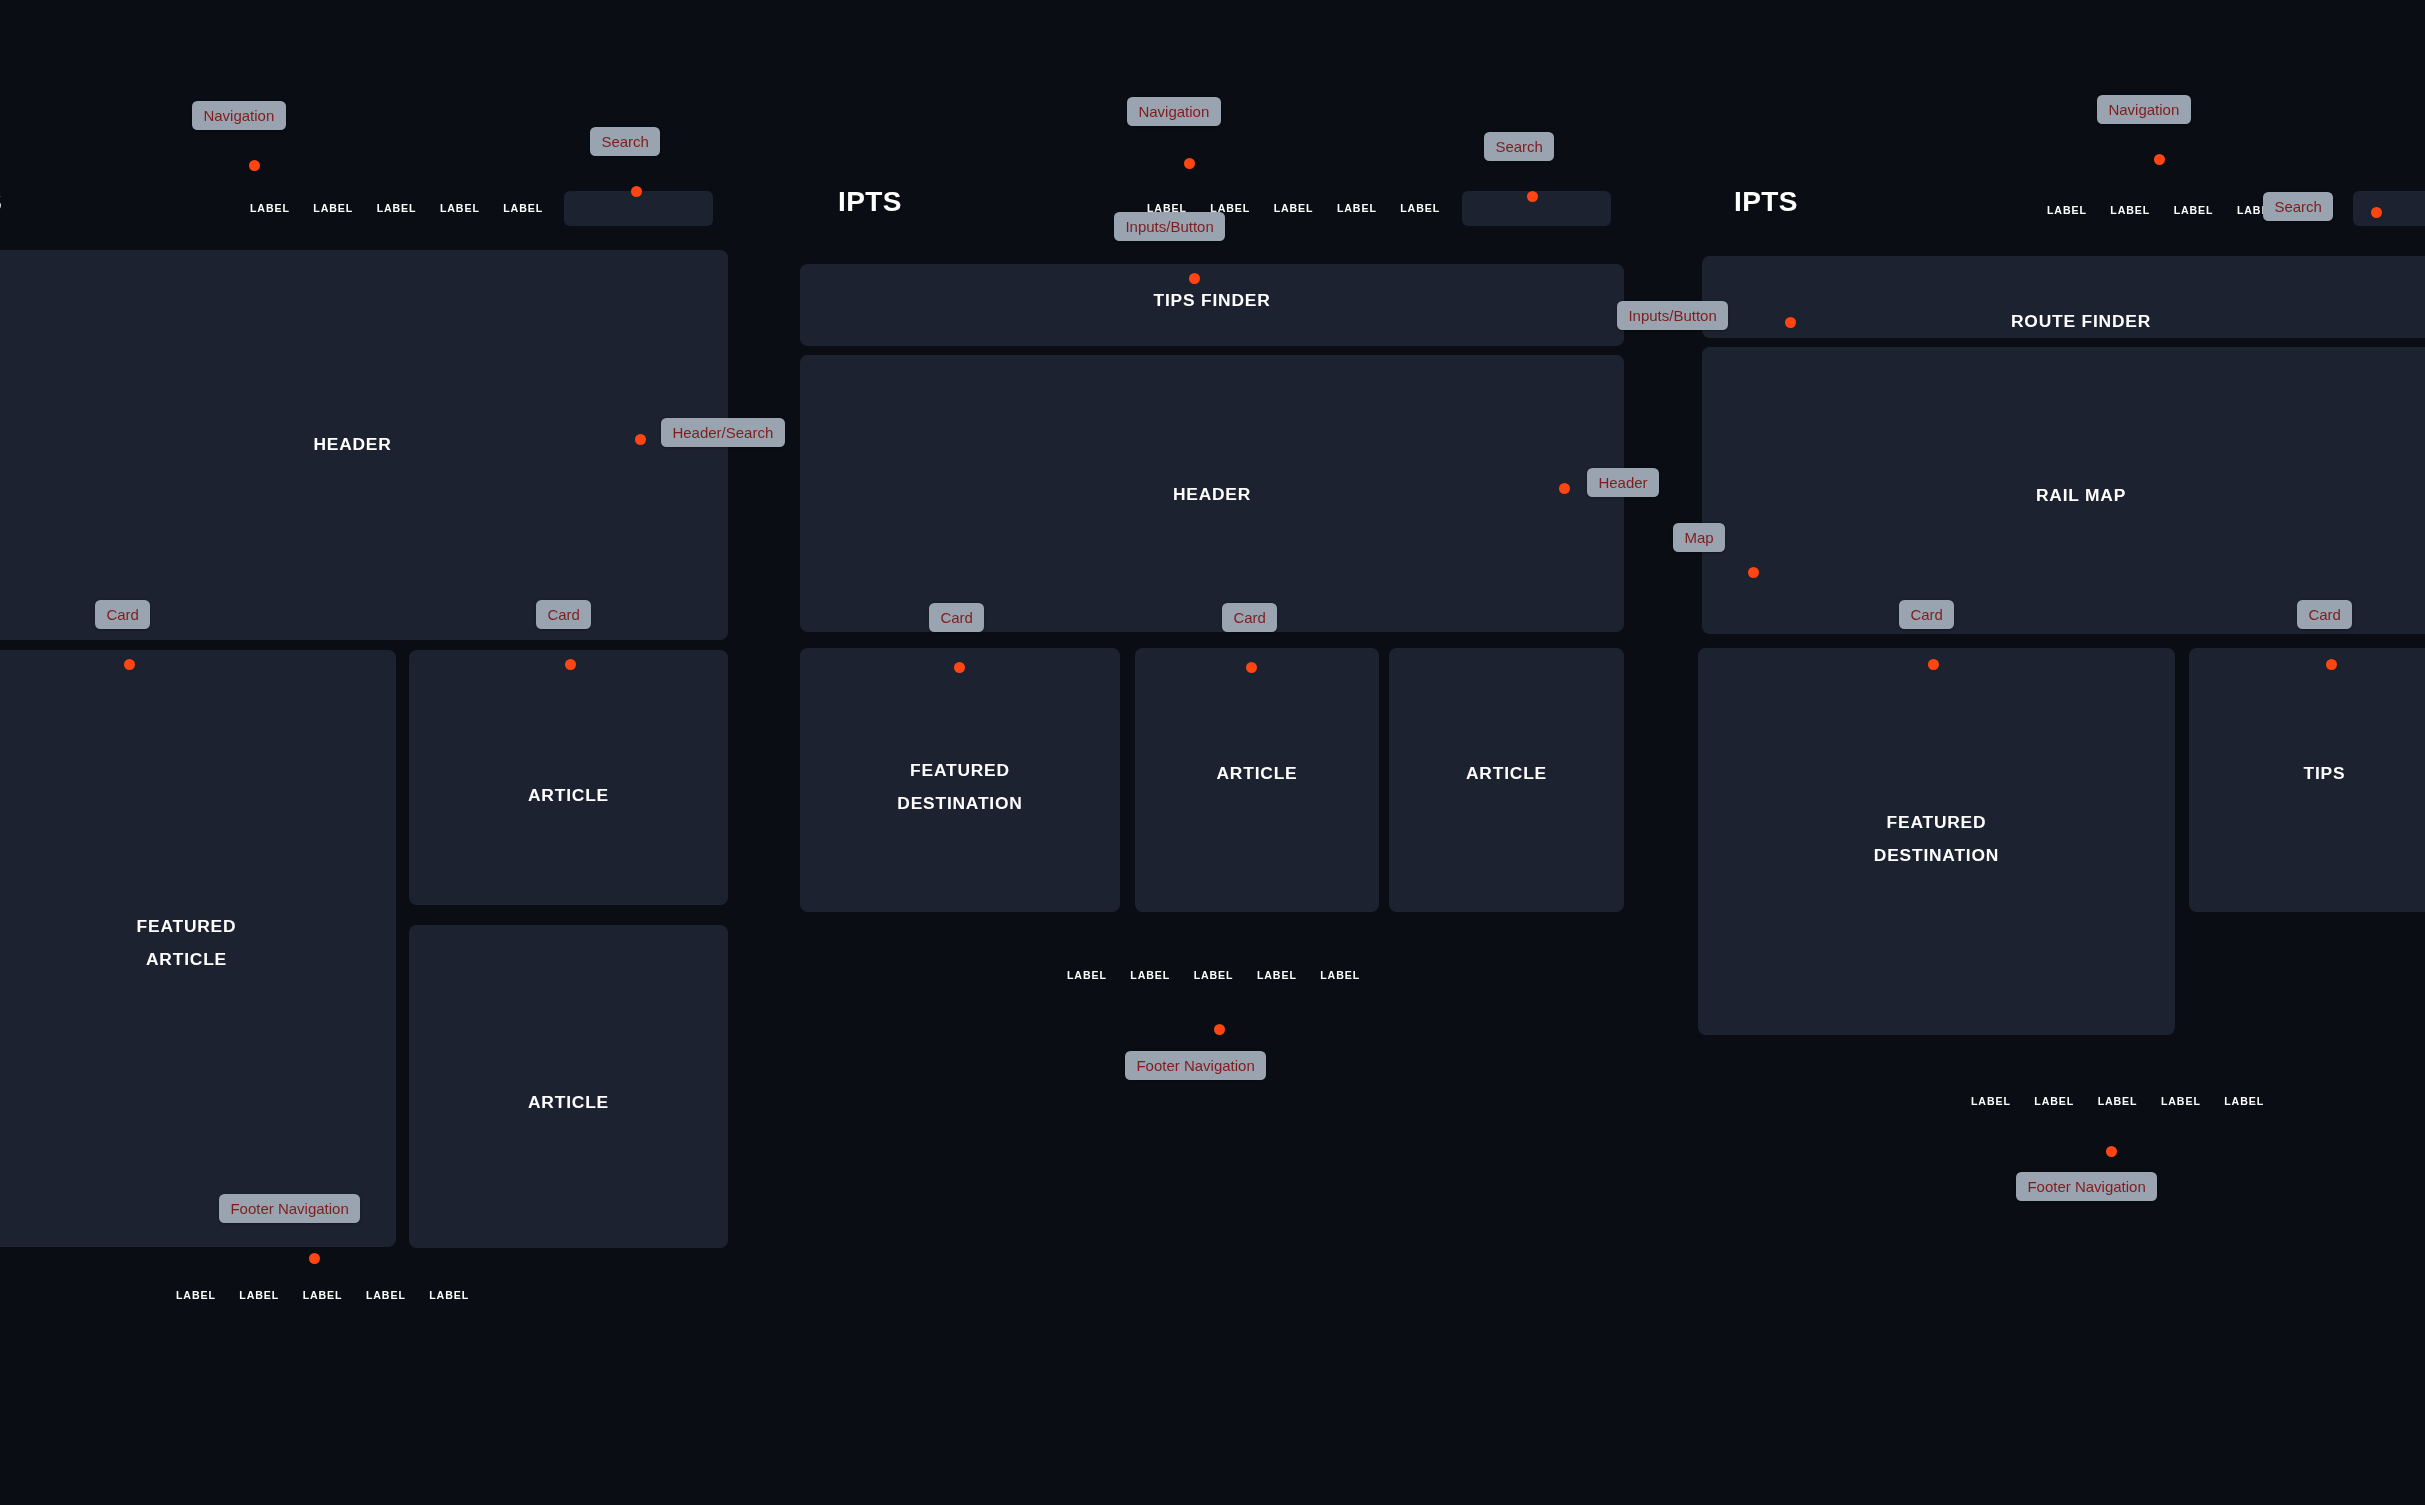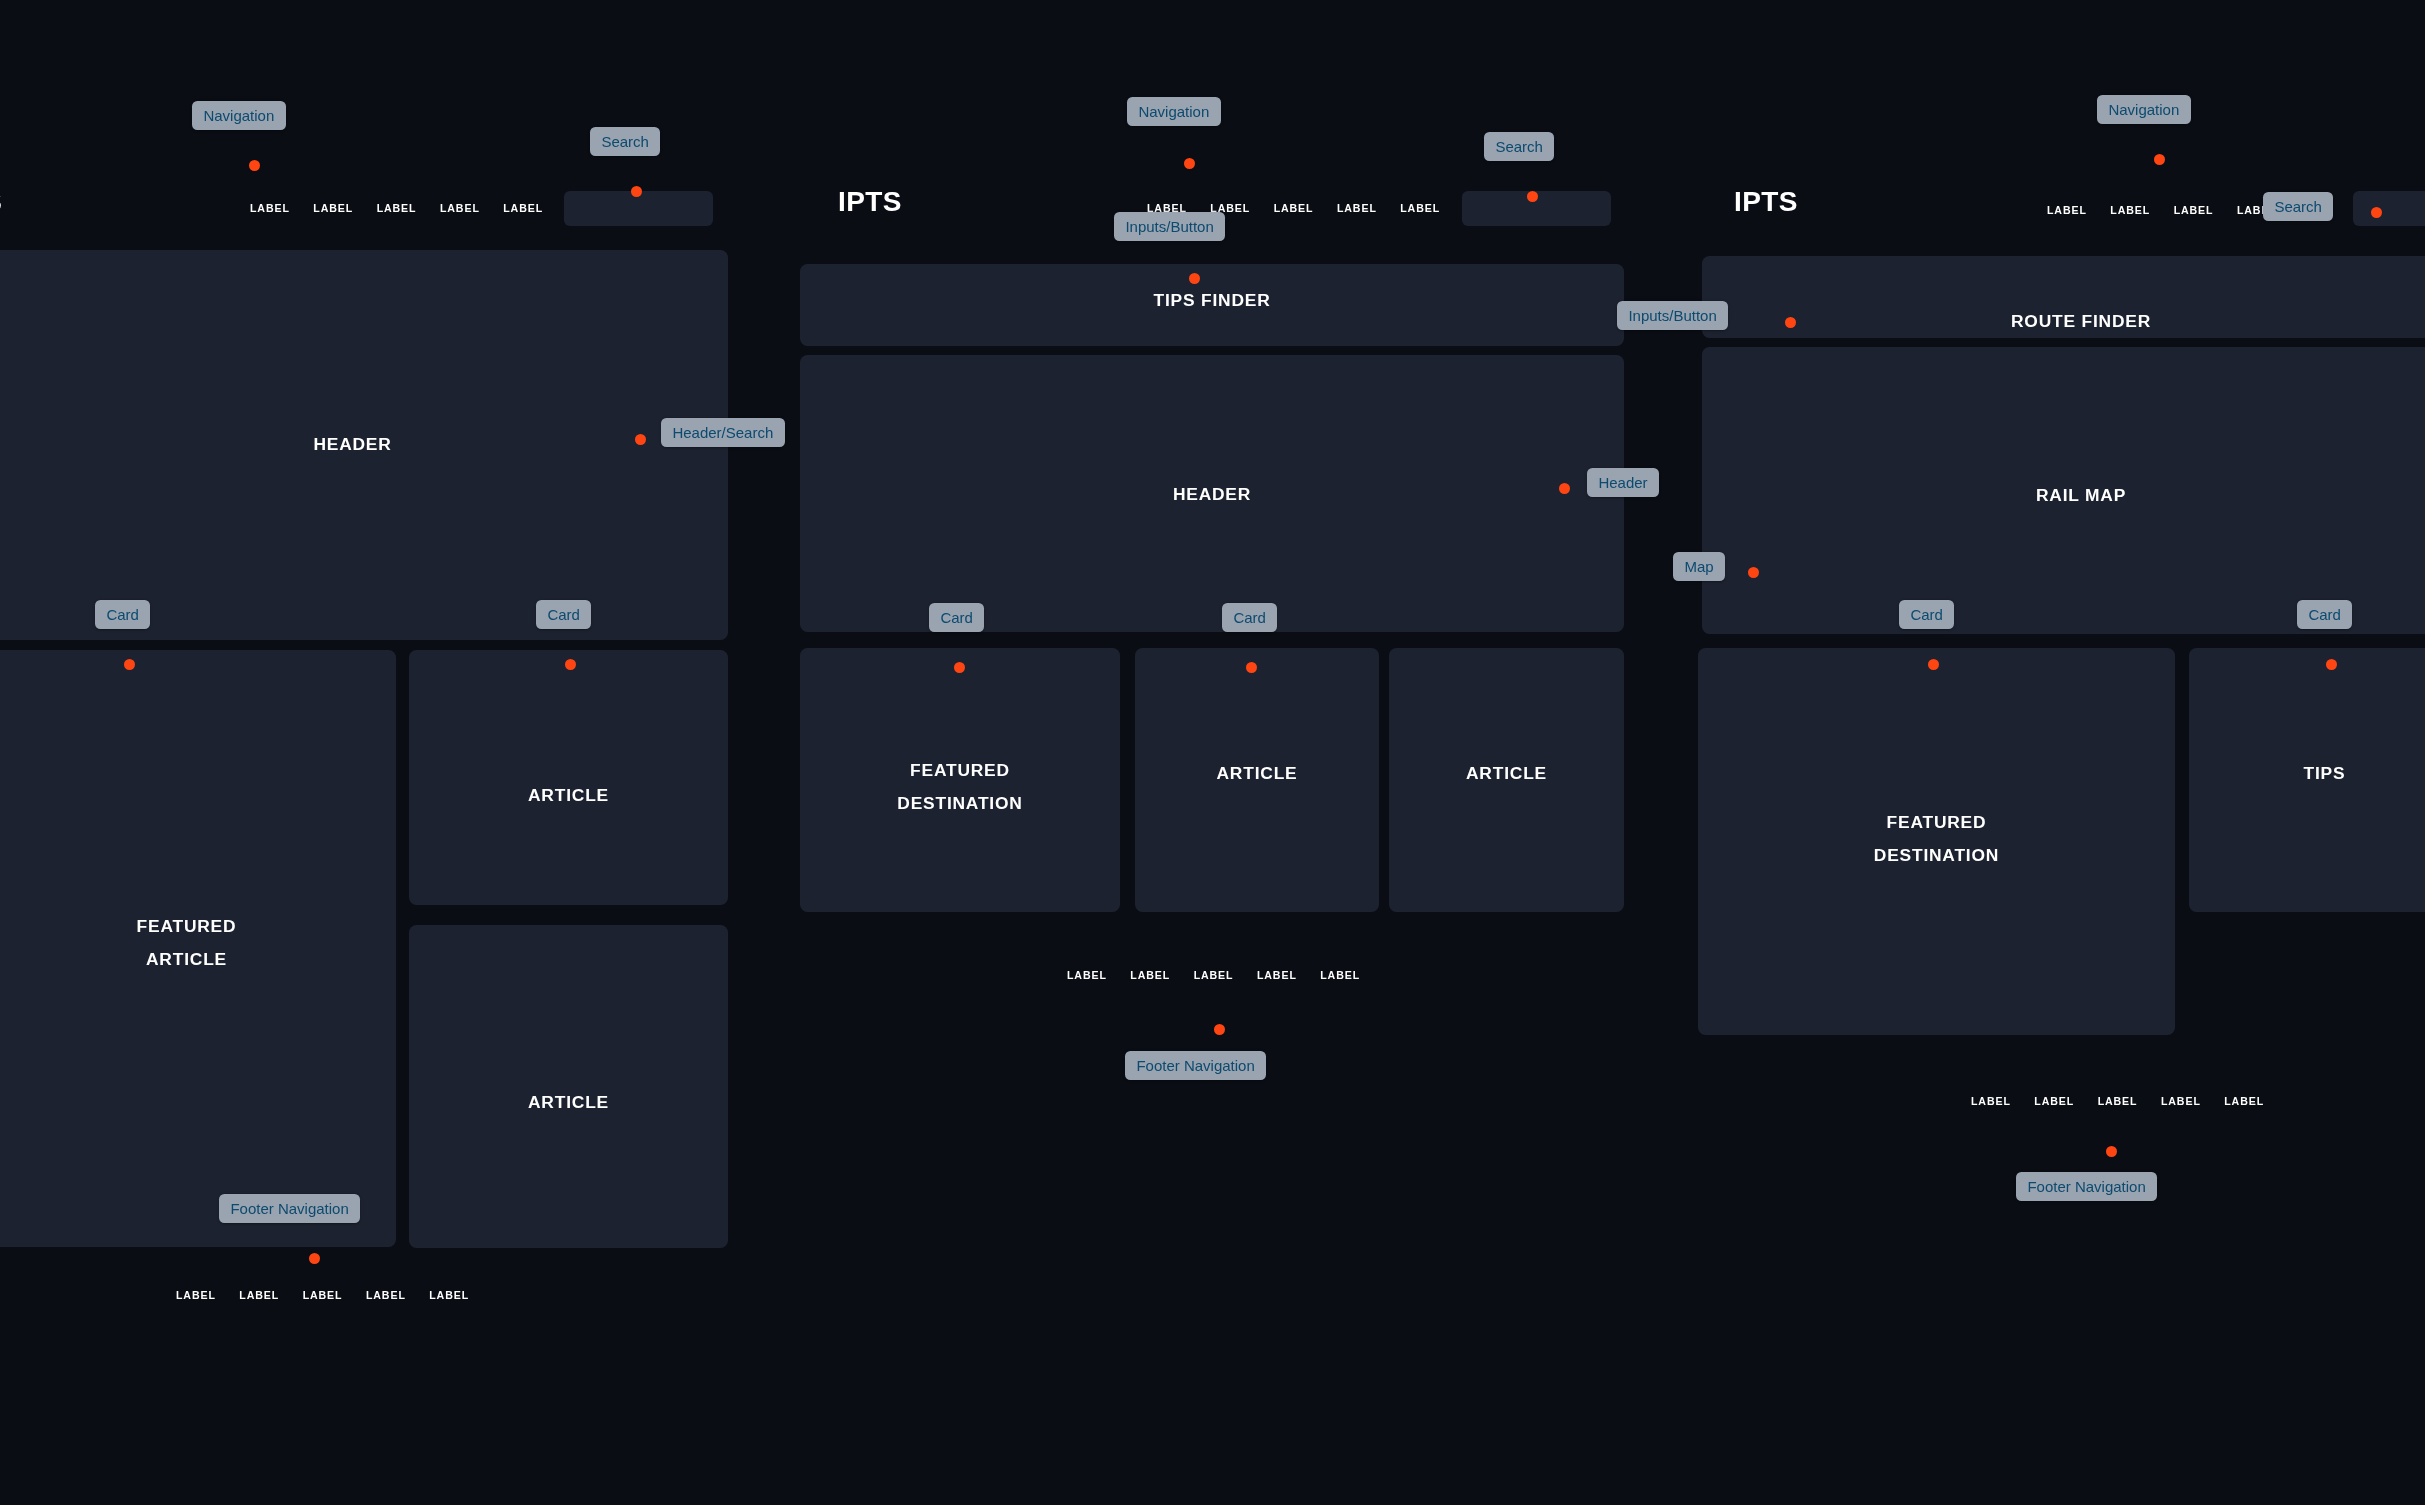--- a/index.html
+++ b/index.html
@@ -19,21 +19,21 @@
   
   .navrow{position:absolute;display:flex;gap:23.5px;}
   .navrow span{font-size:10.6px;font-weight:700;letter-spacing:0.9px;color:#ffffff;}
   .footrow{position:absolute;display:flex;gap:23.5px;}
   .footrow span{font-size:10.6px;font-weight:700;letter-spacing:0.9px;color:#ffffff;}
 
   
   .searchbox{position:absolute;background:#1d2230;border-radius:6px;}
 
   
-  .tag{position:absolute;background:#9aa3b0;color:#0c4a6e;border-radius:5.3px;
+  .tag{position:absolute;background:#9aa3b0;color:#7f1d1d;border-radius:5.3px;
        padding:6.8px 11.4px;font-size:15px;line-height:1;white-space:nowrap;
        box-shadow:0 0.8px 2.3px rgba(0,0,0,.35);}
   .dot{position:absolute;width:11.4px;height:11.4px;border-radius:50%;
        background:#ff4612;}
 </style>
 </head>
 <body>
 
 <div class="canvas">
 
@@ -195,21 +195,21 @@
 
     <div class="tag" style="left:2097px;top:95px;">Navigation</div>
     <div class="dot" style="left:2154px;top:154px;"></div>
 
     <div class="tag" style="left:2263px;top:192px;">Search</div>
     <div class="dot" style="left:2371px;top:207px;"></div>
 
     <div class="tag" style="left:1617px;top:301px;">Inputs/Button</div>
     <div class="dot" style="left:1785px;top:317px;"></div>
 
-    <div class="tag" style="left:1673px;top:552px;">Map</div>
+    <div class="tag" style="left:1673px;top:523px;">Map</div>
     <div class="dot" style="left:1748px;top:567px;"></div>
 
     <div class="tag" style="left:1899px;top:600px;">Card</div>
     <div class="dot" style="left:1928px;top:659px;"></div>
 
     <div class="tag" style="left:2297px;top:600px;">Card</div>
     <div class="dot" style="left:2326px;top:659px;"></div>
 
     <div class="tag" style="left:2016px;top:1172px;">Footer Navigation</div>
     <div class="dot" style="left:2106px;top:1146px;"></div>

